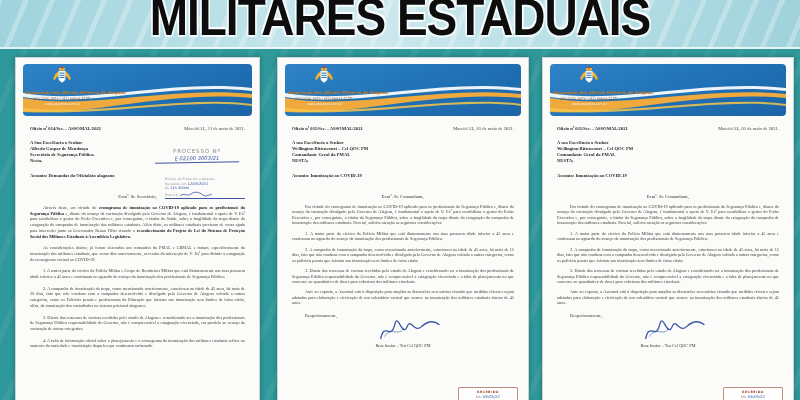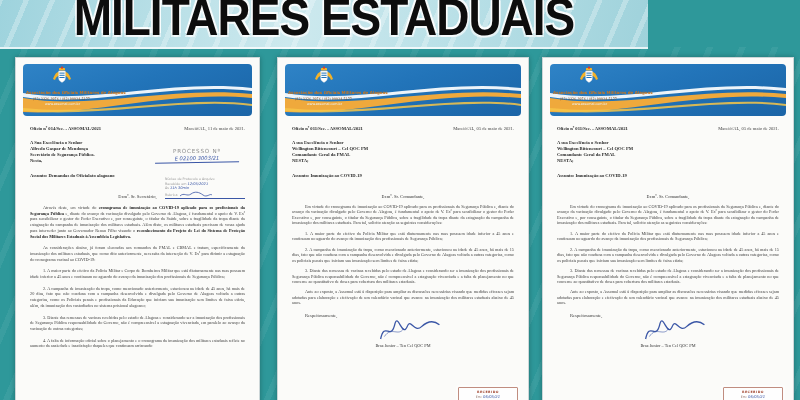--- a/index.html
+++ b/index.html
@@ -4,21 +4,21 @@
 <style>
   html, body { margin:0; padding:0; }
   body {
     width:800px; height:400px; overflow:hidden; position:relative;
     font-family:"Liberation Serif", serif;
     background:#2e989a;
   }
 
   
   .hero {
-    position:absolute; top:0; left:0; width:648px; height:47px;
+    position:absolute; top:0; left:0; width:800px; height:47px;
     background:linear-gradient(100deg,#9ed3dd 0%, #cde9ee 45%, #b9e0e7 70%, #9fd2db 100%);
     border-bottom:2px solid rgba(255,255,255,.75);
     overflow:hidden; z-index:2;
   }
   .hero::after {
     content:""; position:absolute; inset:-20px;
     background:repeating-linear-gradient(113deg,
       rgba(255,255,255,.28) 0 5px, rgba(255,255,255,0) 5px 24px);
   }
   .hero-title {

